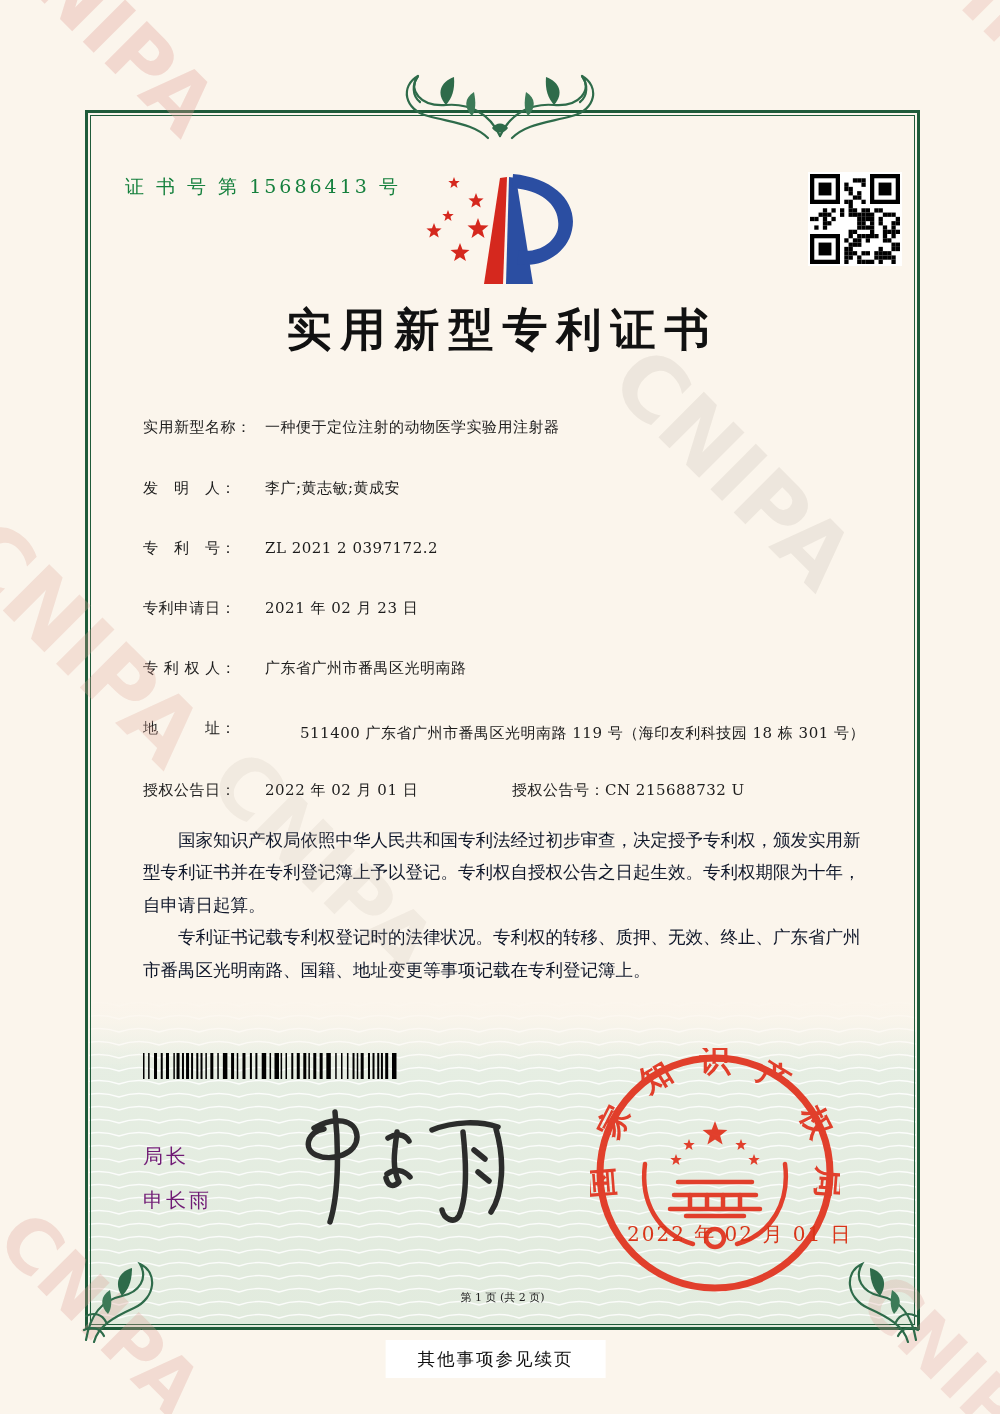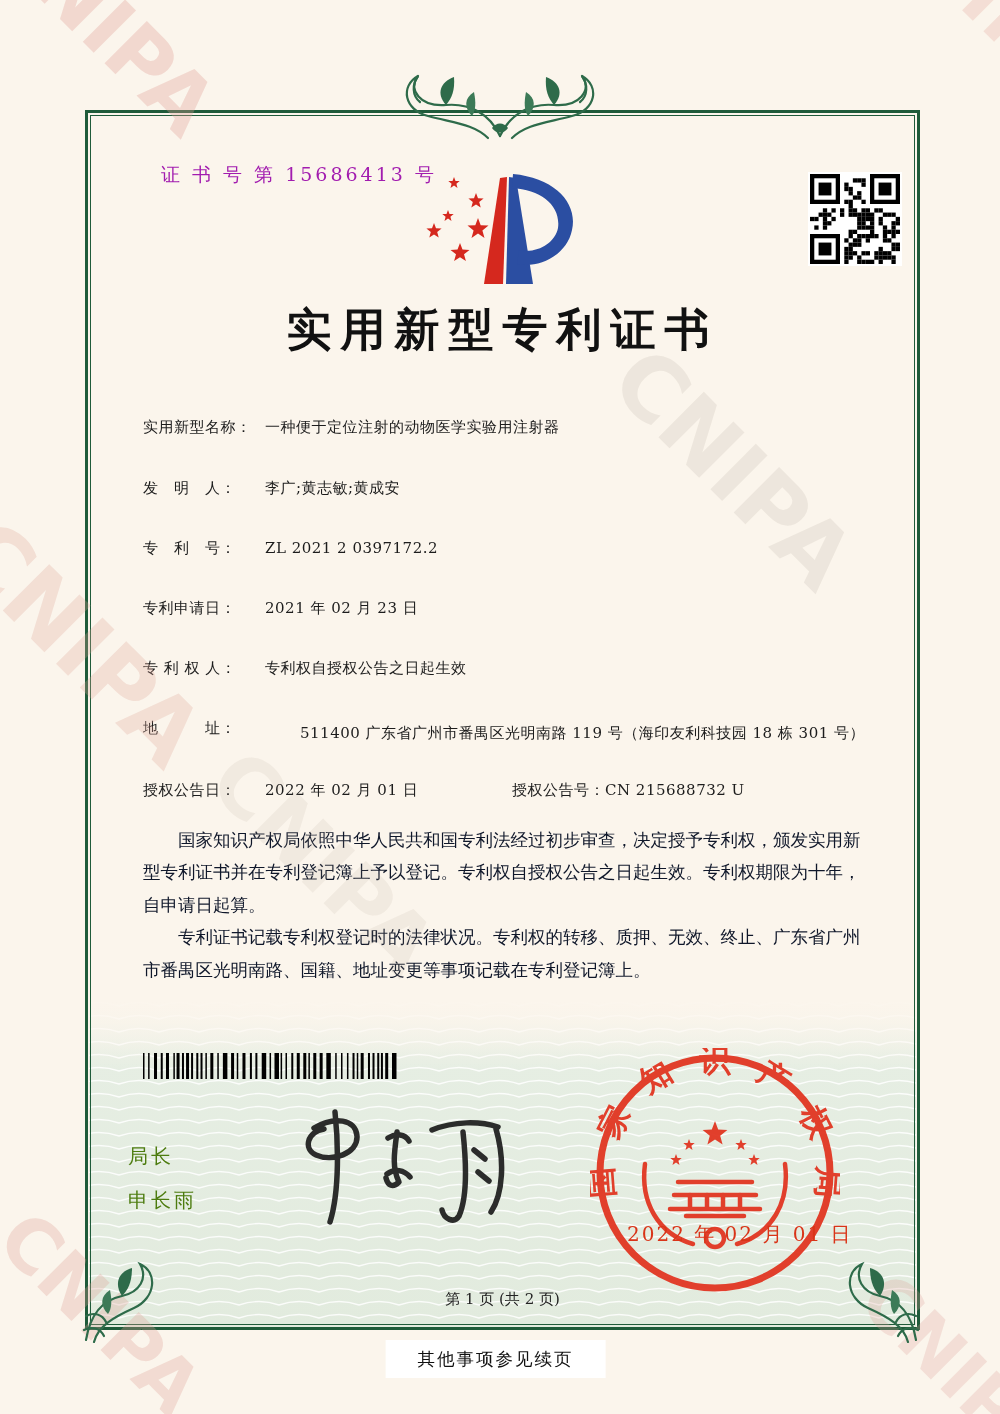--- a/index.html
+++ b/index.html
@@ -18,45 +18,45 @@
   
   .frame{position:absolute;z-index:2;left:85px;top:110px;width:835px;height:1220px;
          box-sizing:border-box;border:3px solid #1f5b3a;}
   .frame-inner{position:absolute;inset:2px;border:1px solid #1f5b3a;}
   
   .guilloche{position:absolute;z-index:1;left:89px;top:998px;width:827px;height:329px;overflow:hidden;
              background:linear-gradient(180deg,rgba(230,238,227,0) 0%,#e6eee3 18%,#e2ebde 100%);}
   .guilloche:after{content:"";position:absolute;inset:0;
              background:linear-gradient(180deg,#fbf5ec 0%,rgba(251,245,236,0) 22%);}
   
-  .cert-no{position:absolute;z-index:3;left:125px;top:162px;font-size:19px;letter-spacing:3px;color:#a21caf;margin-left:36px;}
+  .cert-no{position:absolute;z-index:3;left:125px;top:174px;font-size:19px;letter-spacing:3px;color:#15803d;}
   .logo{position:absolute;z-index:3;left:420px;top:168px;}
   .qr{position:absolute;z-index:3;left:808px;top:172px;width:90px;height:90px;background:#fff;padding:2px;}
   .title{position:absolute;z-index:3;left:85px;top:300px;width:835px;text-align:center;
          font-size:45px;font-weight:700;letter-spacing:9px;color:#111;}
   
   .field{position:absolute;z-index:3;left:143px;font-size:15px;letter-spacing:.5px;}
   .field .lbl{display:inline-block;min-width:122px;vertical-align:top;}
   .field .val{display:inline-block;vertical-align:top;}
   .addr .val{width:600px;line-height:29px;text-align:right;}
   .grant-row{width:760px;}
   .grant2{position:absolute;left:369px;top:0;white-space:nowrap;}
   
   .paras{position:absolute;z-index:3;left:143px;top:824px;width:734px;}
   .paras p{margin:0;text-indent:2em;font-size:17.5px;line-height:1.85;color:#0f172a;}
   
   .barcode{position:absolute;z-index:4;left:143px;top:1053px;}
-  .director{position:absolute;z-index:4;left:128px;top:1134px;font-size:20px;letter-spacing:3px;line-height:44px;
-            font-family:"DejaVu Sans","Liberation Sans",sans-serif;color:#4d7c0f;}
+  .director{position:absolute;z-index:4;left:143px;top:1134px;font-size:20px;letter-spacing:3px;line-height:44px;
+            font-family:"DejaVu Sans","Liberation Sans",sans-serif;color:#701a75;}
   .signature{position:absolute;z-index:4;left:262px;top:1098px;}
   .seal{position:absolute;z-index:5;left:590px;top:1048px;}
   .seal-date{position:absolute;z-index:5;left:627px;top:1221px;font-size:20px;letter-spacing:2px;
              color:#d93418;white-space:nowrap;}
   .page-info{position:absolute;z-index:4;left:85px;top:1290px;width:835px;text-align:center;
-             font-size:15px;color:#222;}
+             font-size:11px;color:#222;}
   .note{position:absolute;z-index:3;left:50%;top:1340px;transform:translateX(-52%);
         background:#ffffff;padding:7px 32px;font-size:17.5px;letter-spacing:2px;color:#111;}
   
   .orn{position:absolute;z-index:7;pointer-events:none;}
   .orn-top{left:352px;top:70px;}
   .orn-bl{left:78px;top:1252px;}
   .orn-br{left:832px;top:1252px;}
   svg{display:block;}
 </style>
 </head>
@@ -292,21 +292,21 @@
   <div class="field" style="top:479px">
     <span class="lbl">发　明　人：</span><span class="val">李广;黄志敏;黄成安</span>
   </div>
   <div class="field" style="top:539px">
     <span class="lbl">专　利　号：</span><span class="val">ZL 2021 2 0397172.2</span>
   </div>
   <div class="field" style="top:599px">
     <span class="lbl">专利申请日：</span><span class="val">2021 年 02 月 23 日</span>
   </div>
   <div class="field" style="top:659px">
-    <span class="lbl">专 利 权 人：</span><span class="val">专利权自授权公告之日起生效</span>
+    <span class="lbl">专 利 权 人：</span><span class="val">广东省广州市番禺区光明南路</span>
   </div>
   <div class="field addr" style="top:719px">
     <span class="lbl">地　　　址：</span><span class="val">511400 广东省广州市番禺区光明南路 119 号（海印友利科技园 18 栋 301 号）</span>
   </div>
   <div class="field grant-row" style="top:781px">
     <span class="lbl">授权公告日：</span><span class="val">2022 年 02 月 01 日</span>
     <span class="grant2">
       <span>授权公告号：</span><span>CN 215688732 U</span>
     </span>
   </div>

